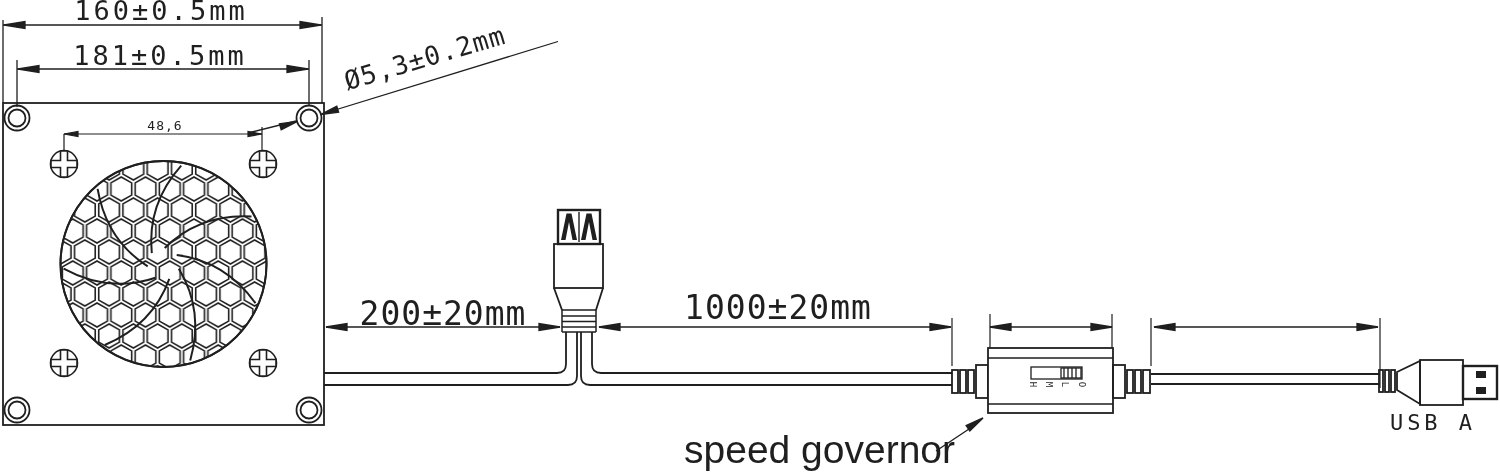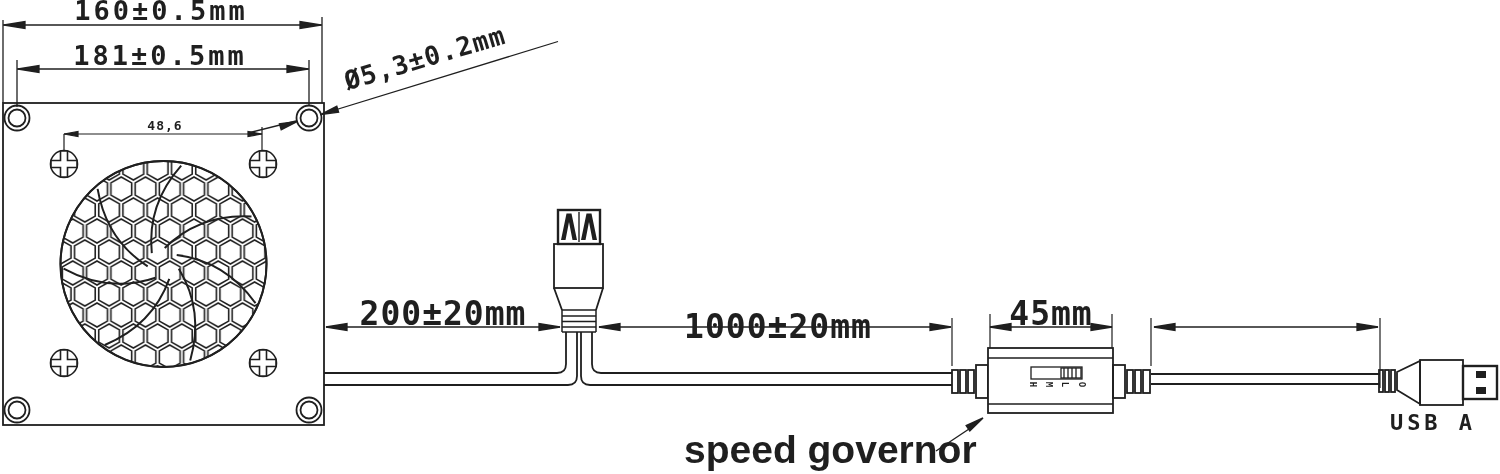--- a/index.html
+++ b/index.html
@@ -1,18 +1,18 @@
 <!DOCTYPE html>
 <html style="--line: #1f1f1f; --bg: #ffffff;"><head>
 <meta charset="utf-8">
 <style>
   :root { --line:#1f1f1f; --bg:#ffffff; }
   html,body{margin:0;padding:0;background:var(--bg);}
   .stage{position:relative;width:1500px;height:474px;background:var(--bg);overflow:hidden;
-         font-family:"DejaVu Sans Mono", monospace;color:var(--line);font-weight:bold;}
+         font-family:"DejaVu Sans Mono", monospace;color:var(--line);}
   .stage svg{position:absolute;left:0;top:0;color:var(--line);}
   .lbl{position:absolute;white-space:nowrap;line-height:1.05;}
   .ctr{transform:translateX(-50%);}
   .dim-top{font-size:27px;letter-spacing:3px;}
   .dim-bot{font-size:33px;letter-spacing:1px;text-align:right;}
   .dim-sm{font-size:13px;letter-spacing:1px;}
   .dia{font-size:26px;letter-spacing:1px;transform:rotate(-16.5deg);transform-origin:0 100%;}
   .usba{font-size:22px;letter-spacing:4px;}
   .gov{font-size:39px;letter-spacing:0px;font-family:"Liberation Sans","DejaVu Sans",sans-serif;}
   .sw-letters{position:absolute;left:1030px;top:380px;width:54px;display:flex;justify-content:space-between;}
@@ -198,22 +198,21 @@
       <rect x="1476" y="387" width="10" height="7"></rect>
     </g>
   </g>
 </svg>
 
 <div class="lbl ctr dim-top" style="left:161px; top:-3px;">160±0.5mm</div>
 <div class="lbl ctr dim-top" style="left:160px; top:42px;">181±0.5mm</div>
 <div class="lbl dia" style="left:349px; top:68px;">Ø5,3±0.2mm</div>
 <div class="lbl ctr dim-sm" style="left:165px; top:119px;">48,6</div>
 <div class="lbl ctr dim-bot" style="left:443px; top:297px;">200±20mm</div>
-<div class="lbl ctr dim-bot" style="left:778px; top:310px;">1000±20mm</div>
-<div class="lbl ctr dim-bot" style="left:1051px;top:297px;">45mm</div>
+<div class="lbl ctr dim-bot" style="left:778px; top:291px;">1000±20mm</div>
 <div class="lbl gov" style="left:684px; top:430px;">speed governor</div>
 <div class="lbl ctr usba" style="left:1433px;top:411px;">USB A</div>
 
 <div class="sw-letters">
   <span>H</span>
   <span>M</span>
   <span>L</span>
   <span>O</span>
 </div>
 

